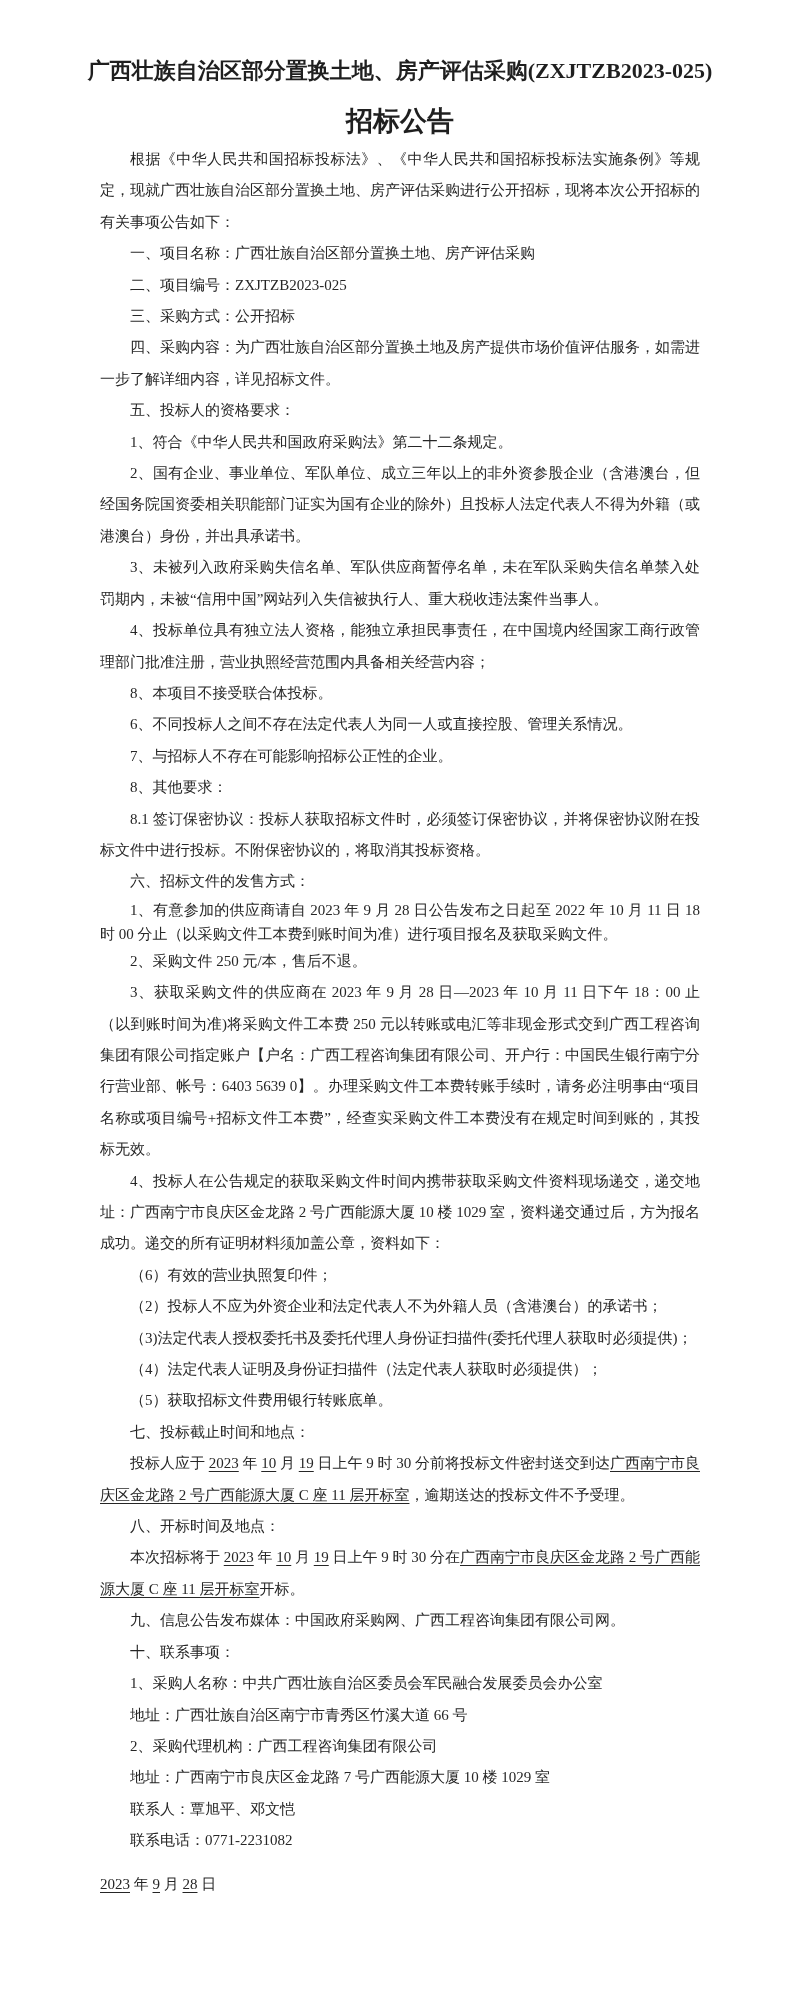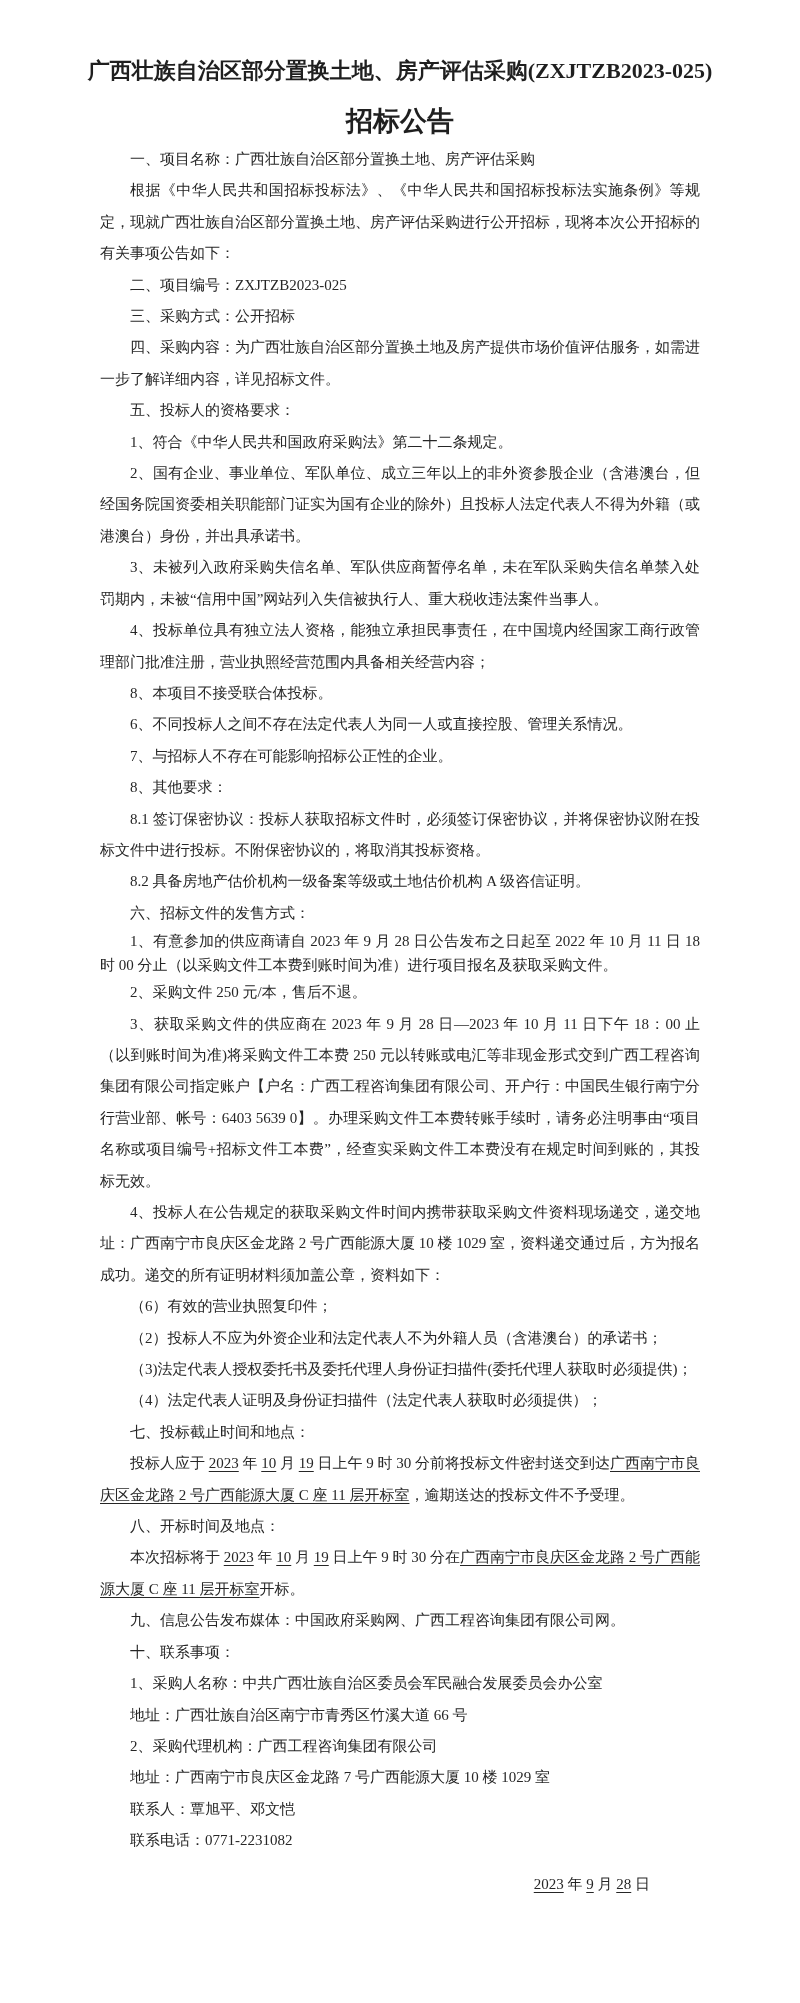--- a/index.html
+++ b/index.html
@@ -12,57 +12,57 @@
   .title1{padding-top:52px;font-size:22px;line-height:38px;}
   .title2{font-size:27px;line-height:30px;margin-top:16px;}
   .body-text{margin-top:8px;padding:0 100px;}
   .para{
     margin:0;font-size:15px;line-height:31.4px;
     text-indent:2em;text-align:justify;text-justify:inter-ideograph;
     word-break:break-all;
   }
   .para.tight{line-height:24px;}
   .para.date{
-    text-indent:0;text-align:right;padding-right:50px;margin-top:12px;
+    text-indent:0;text-align:left;padding-right:50px;margin-top:12px;
     word-break:keep-all;
   }
   .u{text-decoration:underline;text-underline-offset:3px;}
 </style>
 </head>
 <body>
 
 <div class="page">
   <h1 class="title title1">广西壮族自治区部分置换土地、房产评估采购(ZXJTZB2023-025)</h1>
   <h2 class="title title2">招标公告</h2>
   <div class="body-text" id="doc-body">
+      <p class="para"><span>根据《中华人民共和国招标投标法》、《中华人民共和国招标投标法实施条例》等规定，现就广西壮族自治区部分置换土地、房产评估采购进行公开招标，现将本次公开招标的有关事项公告如下：</span></p>
       <p class="para"><span>一、项目名称：广西壮族自治区部分置换土地、房产评估采购</span></p>
-      <p class="para"><span>根据《中华人民共和国招标投标法》、《中华人民共和国招标投标法实施条例》等规定，现就广西壮族自治区部分置换土地、房产评估采购进行公开招标，现将本次公开招标的有关事项公告如下：</span></p>
       <p class="para"><span>二、项目编号：ZXJTZB2023-025</span></p>
       <p class="para"><span>三、采购方式：公开招标</span></p>
       <p class="para"><span>四、采购内容：为广西壮族自治区部分置换土地及房产提供市场价值评估服务，如需进一步了解详细内容，详见招标文件。</span></p>
       <p class="para"><span>五、投标人的资格要求：</span></p>
       <p class="para"><span>1、符合《中华人民共和国政府采购法》第二十二条规定。</span></p>
       <p class="para"><span>2、国有企业、事业单位、军队单位、成立三年以上的非外资参股企业（含港澳台，但经国务院国资委相关职能部门证实为国有企业的除外）且投标人法定代表人不得为外籍（或港澳台）身份，并出具承诺书。</span></p>
       <p class="para"><span>3、未被列入政府采购失信名单、军队供应商暂停名单，未在军队采购失信名单禁入处罚期内，未被“信用中国”网站列入失信被执行人、重大税收违法案件当事人。</span></p>
       <p class="para"><span>4、投标单位具有独立法人资格，能独立承担民事责任，在中国境内经国家工商行政管理部门批准注册，营业执照经营范围内具备相关经营内容；</span></p>
       <p class="para"><span>8、本项目不接受联合体投标。</span></p>
       <p class="para"><span>6、不同投标人之间不存在法定代表人为同一人或直接控股、管理关系情况。</span></p>
       <p class="para"><span>7、与招标人不存在可能影响招标公正性的企业。</span></p>
       <p class="para"><span>8、其他要求：</span></p>
       <p class="para"><span>8.1 签订保密协议：投标人获取招标文件时，必须签订保密协议，并将保密协议附在投标文件中进行投标。不附保密协议的，将取消其投标资格。</span></p>
-      <p class="para"><span>8.2 具备房地产估价机构一级备案等级或土地估价机构 A 级咨信证明。</span></p>
       <p class="para"><span>六、招标文件的发售方式：</span></p>
       <p class="para tight"><span>1、有意参加的供应商请自 2023 年 9 月 28 日公告发布之日起至 2022 年 10 月 11 日 18 时 00 分止（以采购文件工本费到账时间为准）进行项目报名及获取采购文件。</span></p>
       <p class="para"><span>2、采购文件 250 元/本，售后不退。</span></p>
       <p class="para"><span>3、获取采购文件的供应商在 2023 年 9 月 28 日—2023 年 10 月 11 日下午 18：00 止（以到账时间为准)将采购文件工本费 250 元以转账或电汇等非现金形式交到广西工程咨询集团有限公司指定账户【户名：广西工程咨询集团有限公司、开户行：中国民生银行南宁分行营业部、帐号：6403 5639 0】。办理采购文件工本费转账手续时，请务必注明事由“项目名称或项目编号+招标文件工本费”，经查实采购文件工本费没有在规定时间到账的，其投标无效。</span></p>
       <p class="para"><span>4、投标人在公告规定的获取采购文件时间内携带获取采购文件资料现场递交，递交地址：广西南宁市良庆区金龙路 2 号广西能源大厦 10 楼 1029 室，资料递交通过后，方为报名成功。递交的所有证明材料须加盖公章，资料如下：</span></p>
       <p class="para"><span>（6）有效的营业执照复印件；</span></p>
       <p class="para"><span>（2）投标人不应为外资企业和法定代表人不为外籍人员（含港澳台）的承诺书；</span></p>
       <p class="para"><span>（3)法定代表人授权委托书及委托代理人身份证扫描件(委托代理人获取时必须提供)；</span></p>
       <p class="para"><span>（4）法定代表人证明及身份证扫描件（法定代表人获取时必须提供）；</span></p>
+      <p class="para"><span>（5）获取招标文件费用银行转账底单。</span></p>
       <p class="para"><span>七、投标截止时间和地点：</span></p>
       <p class="para"><span>投标人应于 </span><span class="u">2023</span><span> 年 </span><span class="u">10</span><span> 月 </span><span class="u">19</span><span> 日上午 9 时 30 分前将投标文件密封送交到达</span><span class="u">广西南宁市良庆区金龙路 2 号广西能源大厦 C 座 11 层开标室</span><span>，逾期送达的投标文件不予受理。</span></p>
       <p class="para"><span>八、开标时间及地点：</span></p>
       <p class="para"><span>本次招标将于 </span><span class="u">2023</span><span> 年 </span><span class="u">10</span><span> 月 </span><span class="u">19</span><span> 日上午 9 时 30 分在</span><span class="u">广西南宁市良庆区金龙路 2 号广西能源大厦 C 座 11 层开标室</span><span>开标。</span></p>
       <p class="para"><span>九、信息公告发布媒体：中国政府采购网、广西工程咨询集团有限公司网。</span></p>
       <p class="para"><span>十、联系事项：</span></p>
       <p class="para"><span>1、采购人名称：中共广西壮族自治区委员会军民融合发展委员会办公室</span></p>
       <p class="para"><span>地址：广西壮族自治区南宁市青秀区竹溪大道 66 号</span></p>
       <p class="para"><span>2、采购代理机构：广西工程咨询集团有限公司</span></p>
       <p class="para"><span>地址：广西南宁市良庆区金龙路 7 号广西能源大厦 10 楼 1029 室</span></p>

